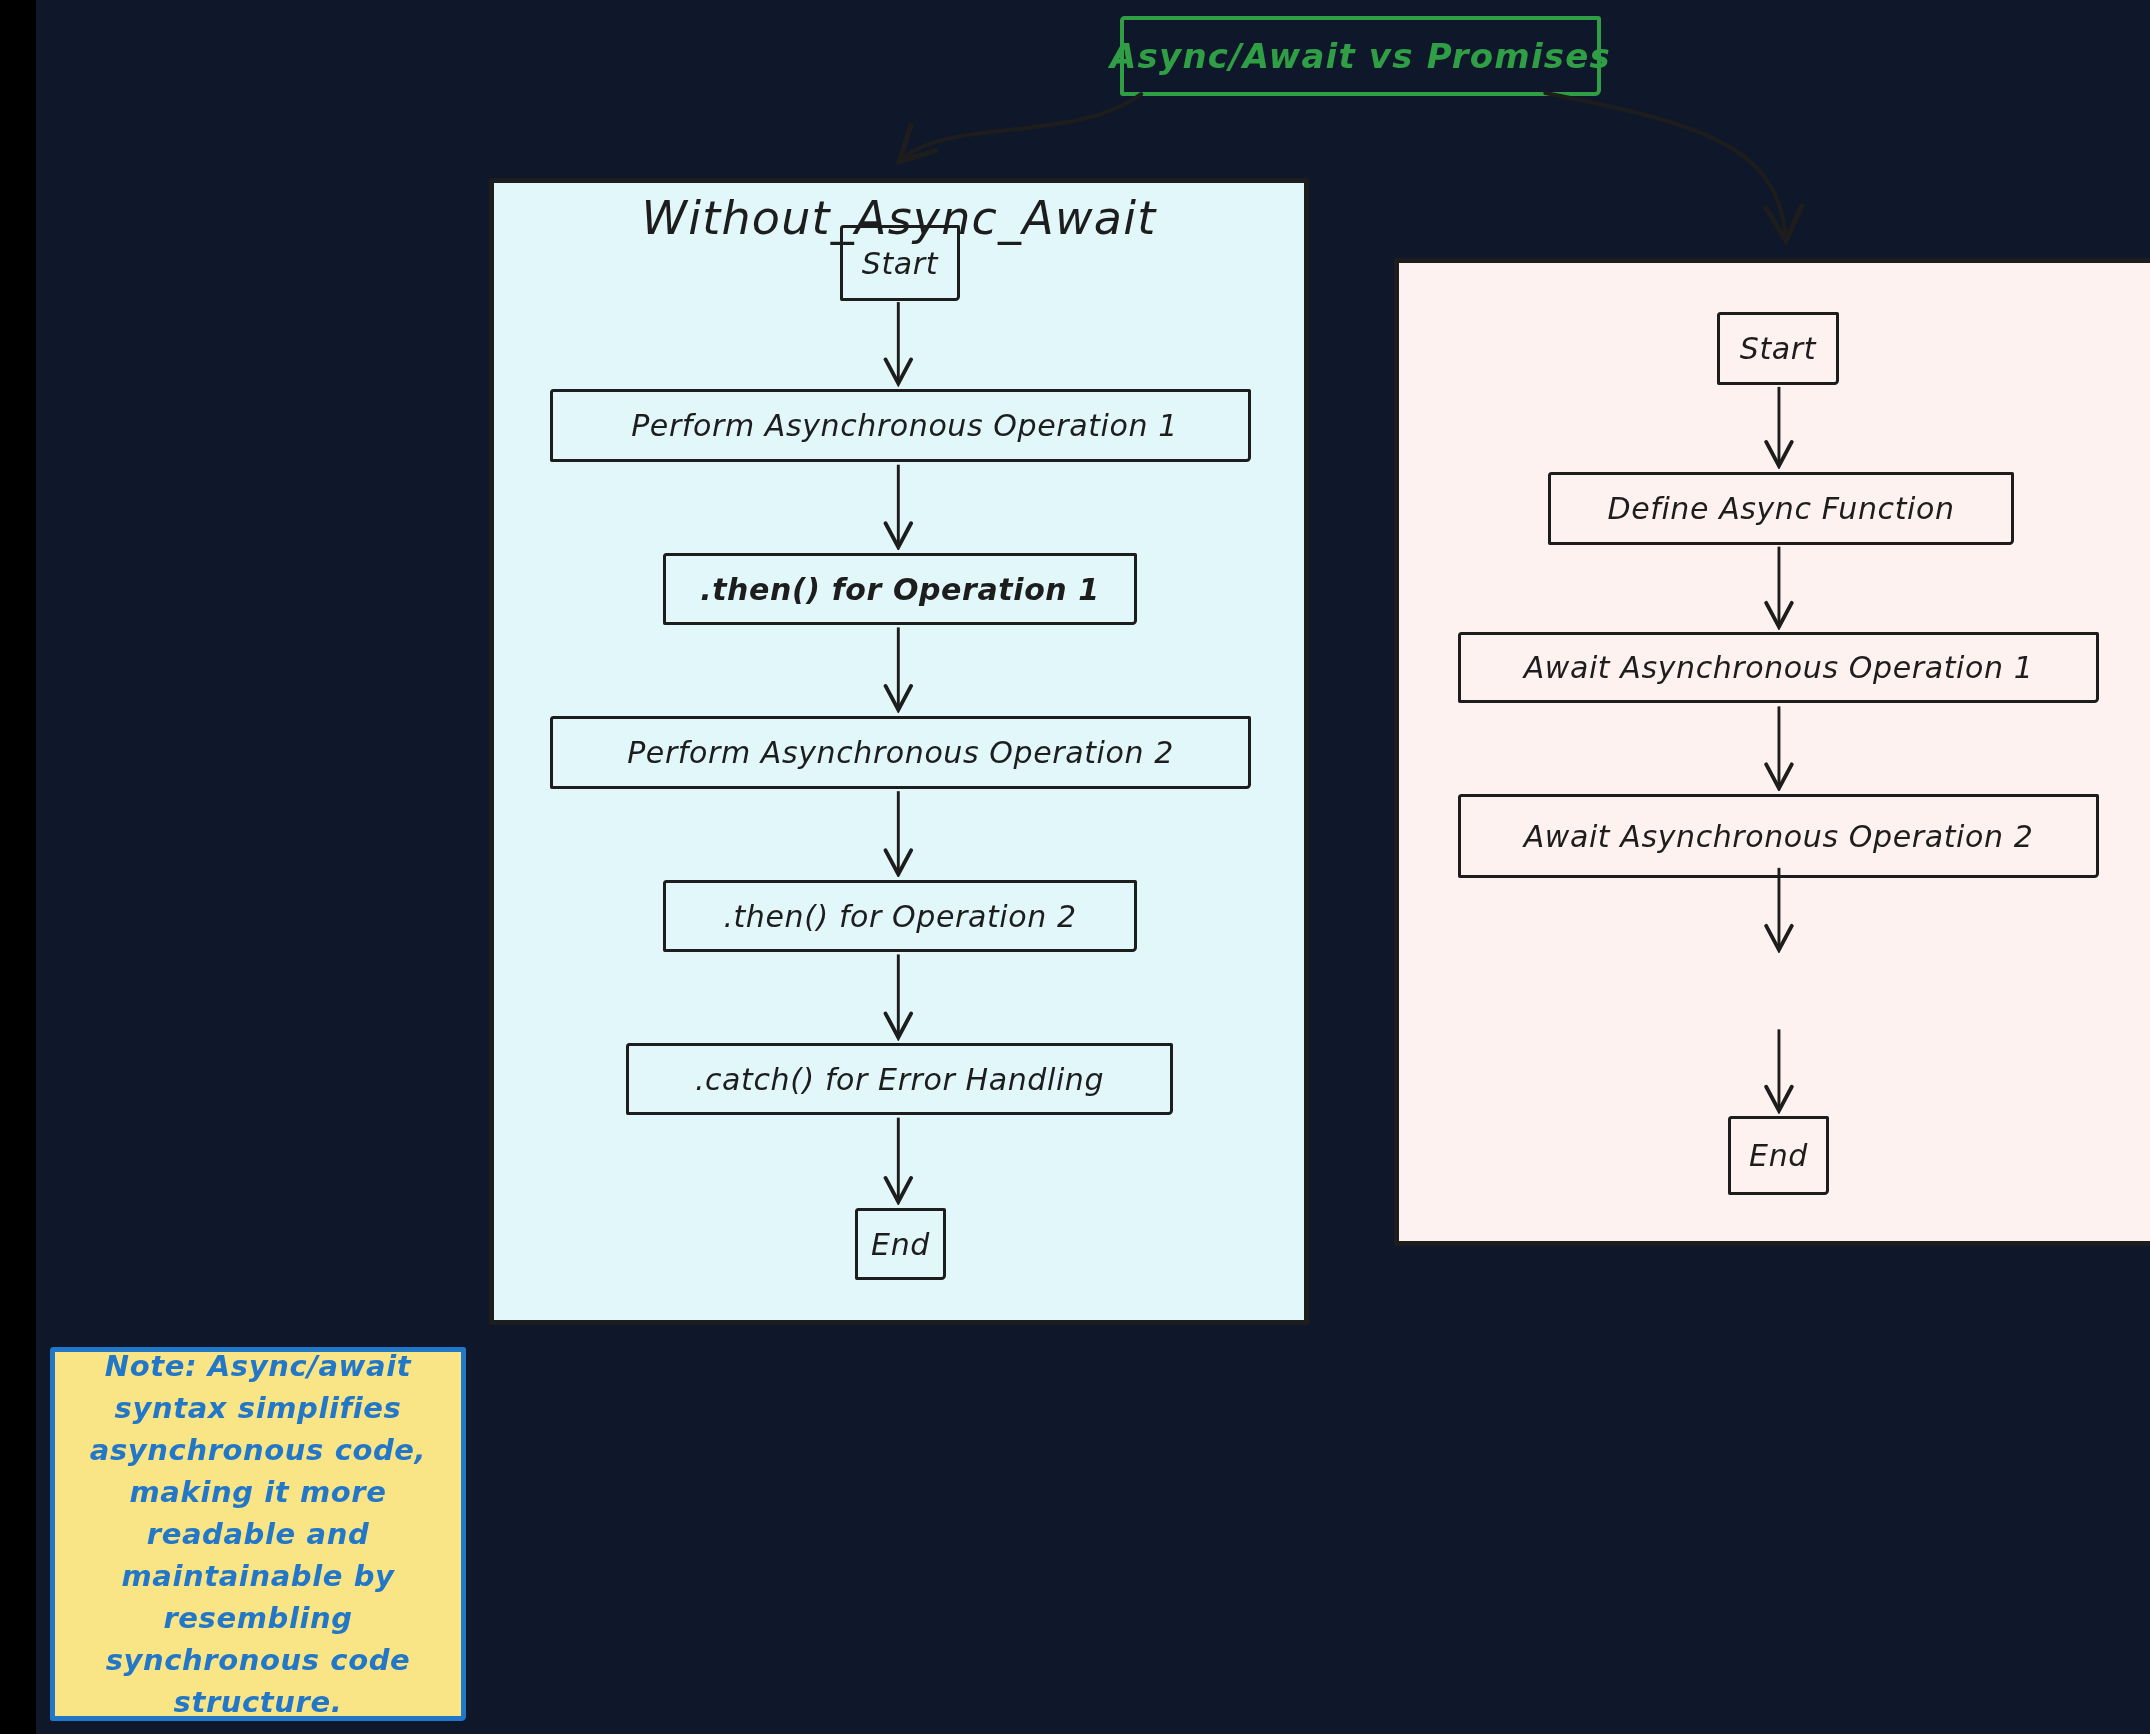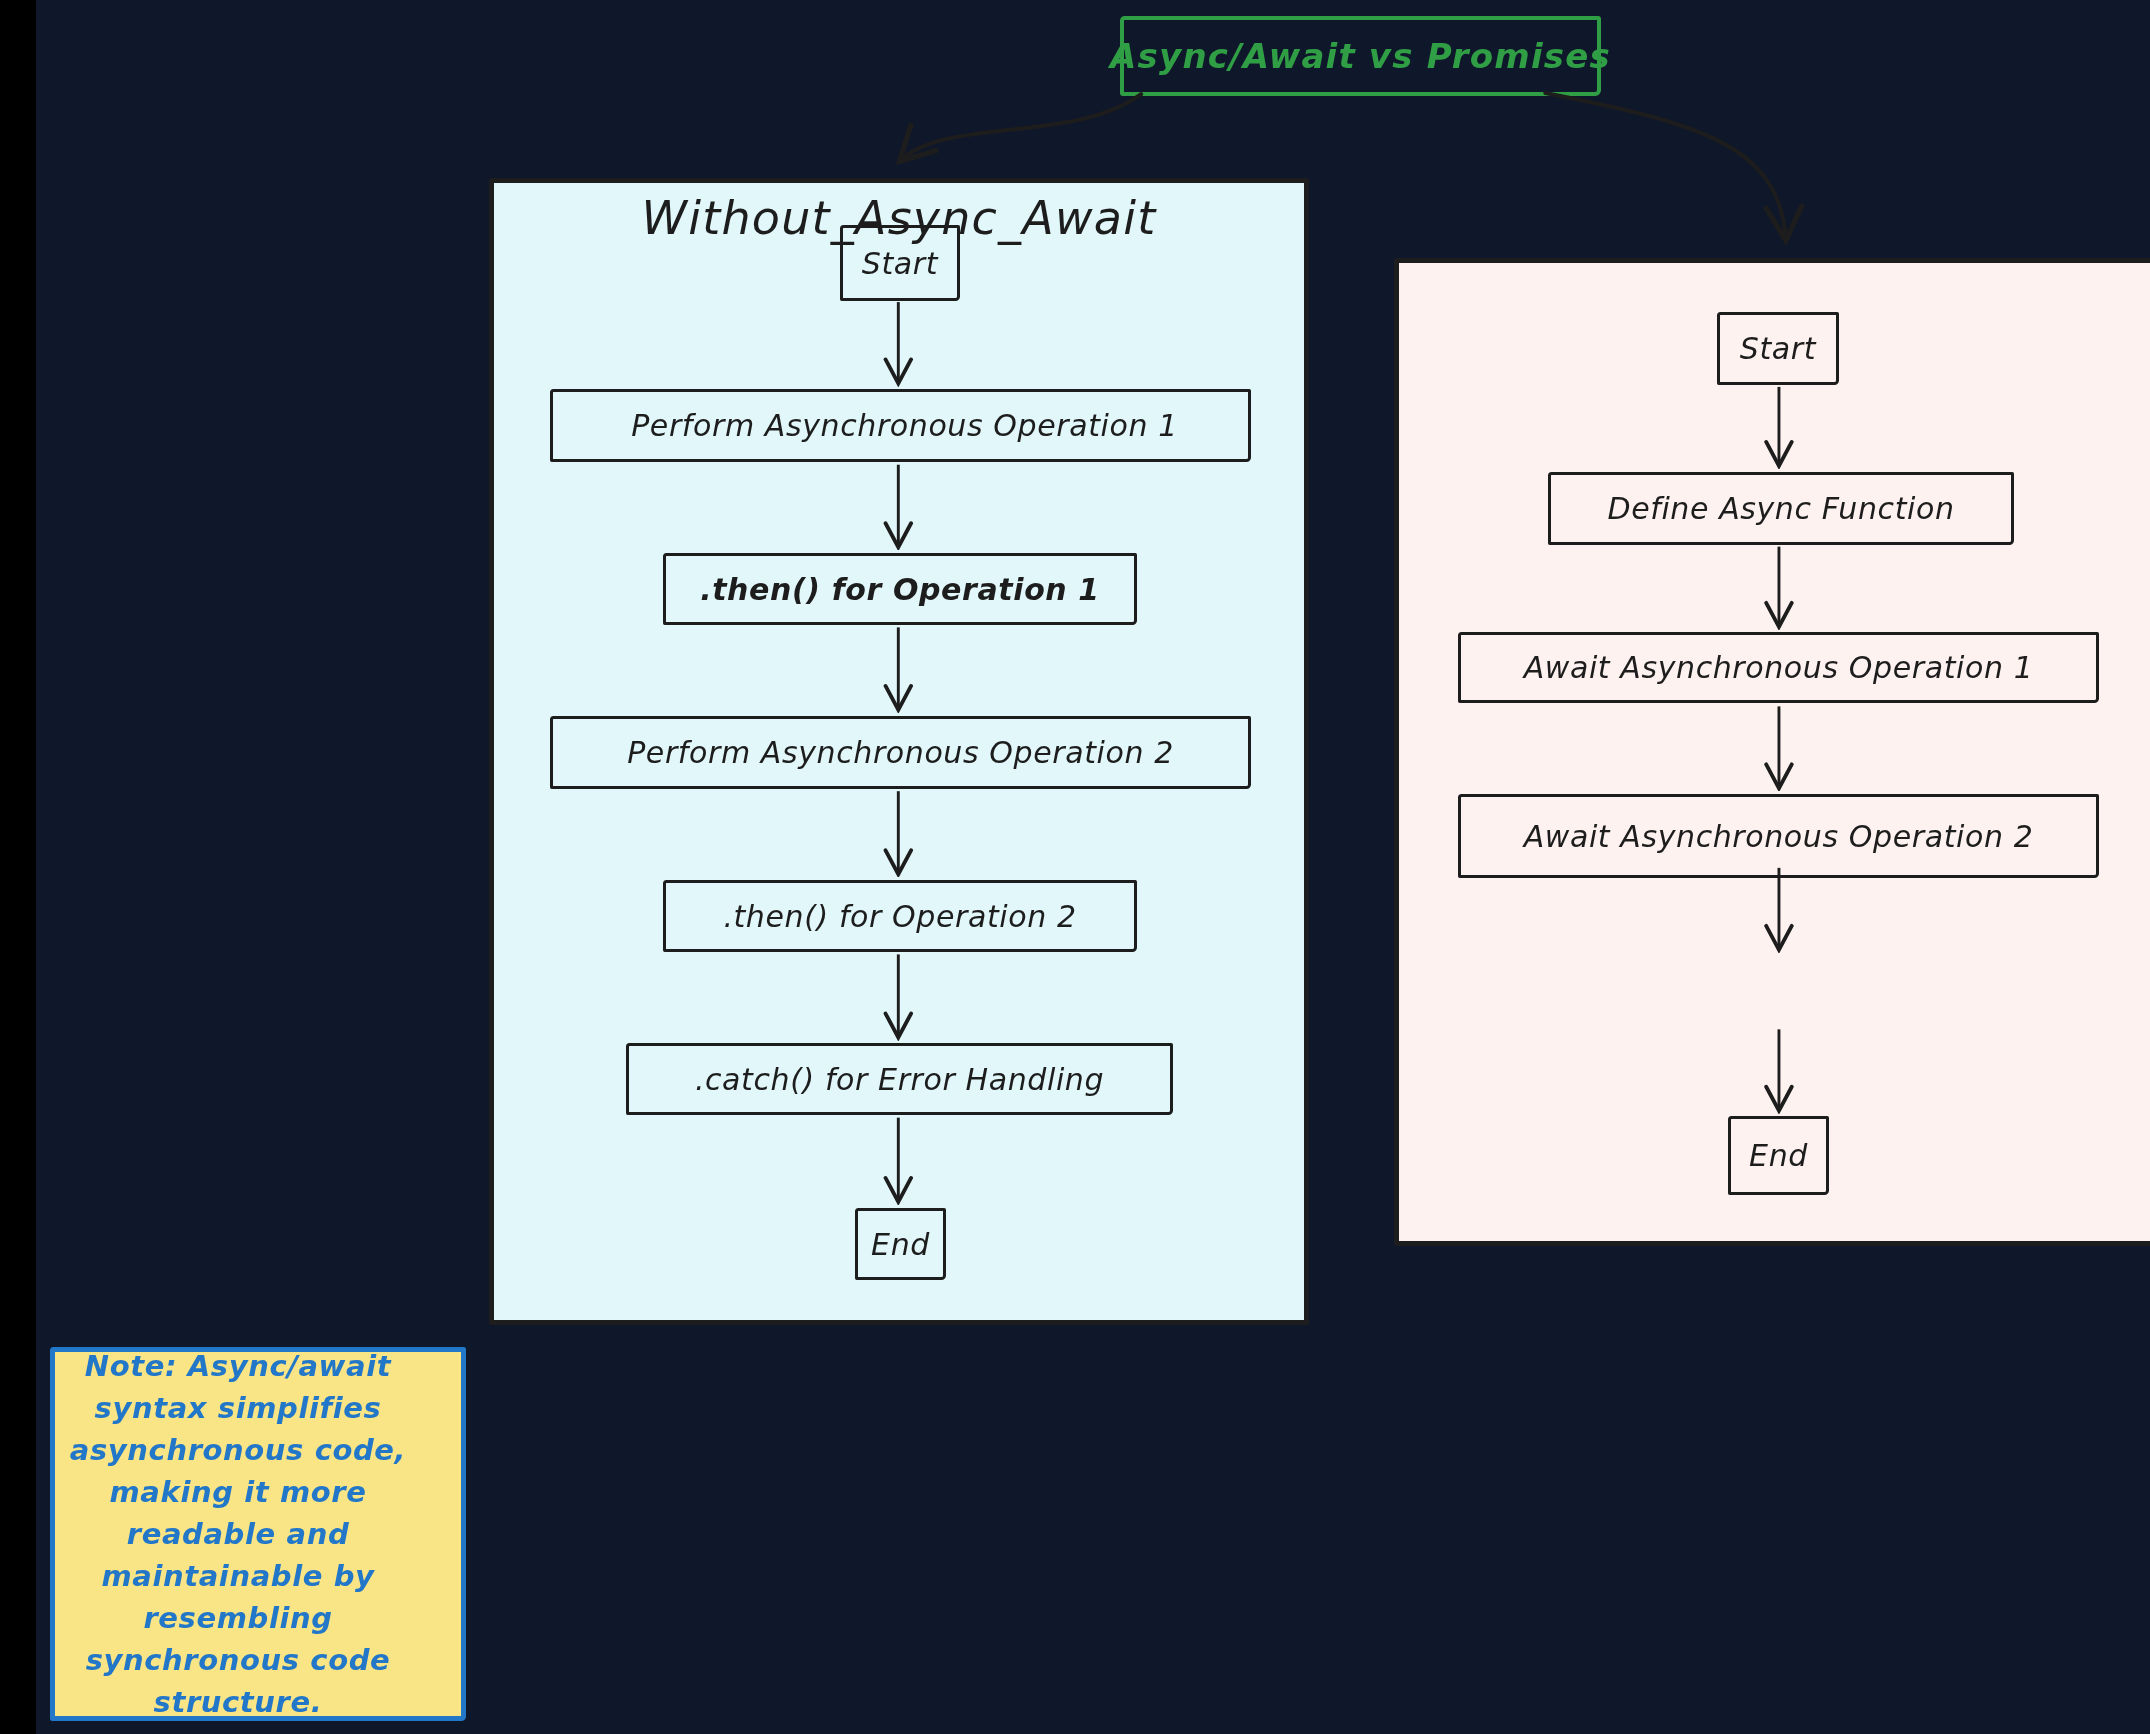--- a/index.html
+++ b/index.html
@@ -57,21 +57,21 @@
   .n-r-define {left:149px; top:209px; width:466px;  height:73px;}
   .n-r-await1 {left:59px; top:369px; width:641px; height:71px;}
   .n-r-await2 {left:59px; top:531px; width:641px; height:84px;}
   .n-r-try    {left:90px; top:692px;width:579px;  height:71px;}
   .n-r-end    {left:329px; top:853px;width:101px;  height:79px;}
   
   .note{
     position:absolute;left:14px;top:1347px;width:416px;height:374px;
     box-sizing:border-box;
     background:#fae586;border:5.2px solid #2277c8;border-radius:3.5px 2.3px 4.6px 2.3px;
-    display:flex;align-items:center;
+    display:flex;align-items:center;justify-content:center;
   }
   .note .note-text{
     width:366px;color:#2277c8;font-size:29px;line-height:42px;
     font-weight:600;text-align:center;letter-spacing:0.6px;
   }
   
   #arrows{position:absolute;left:0;top:0;width:2151px;height:1734px;pointer-events:none;}
 </style>
 </head>
 <body>

